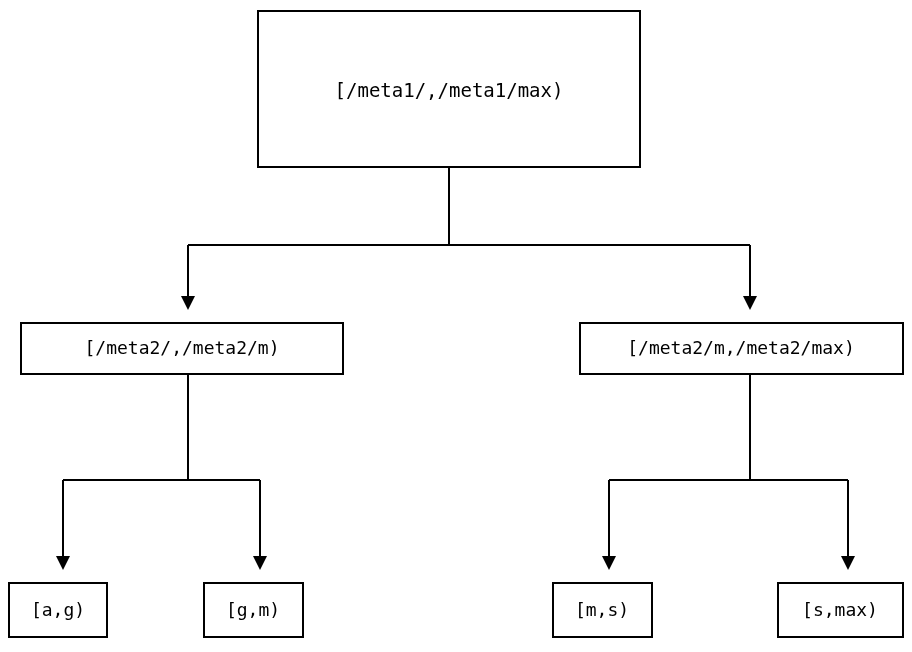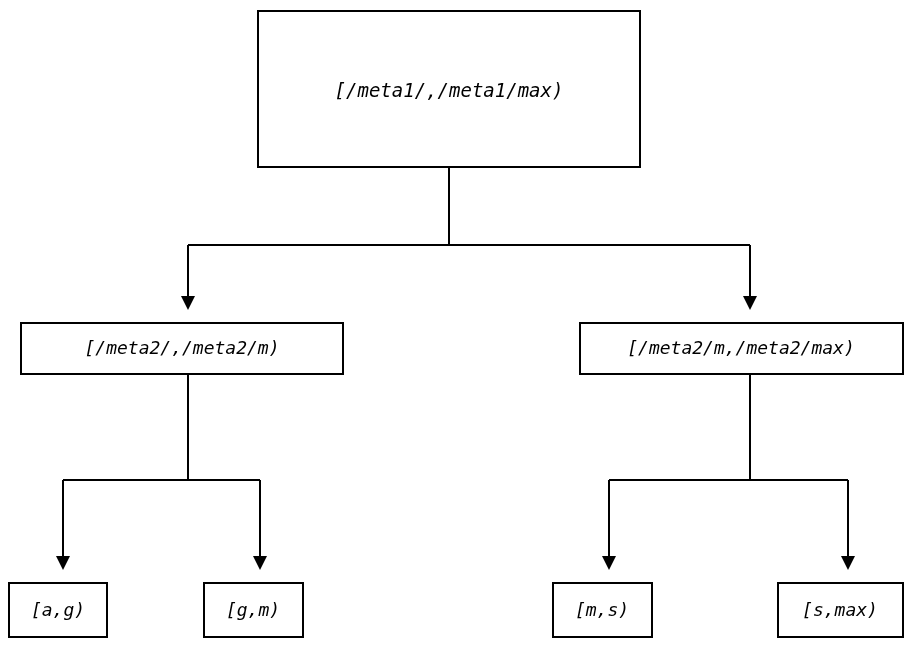--- a/index.html
+++ b/index.html
@@ -12,21 +12,20 @@
     width: 912px;
     height: 652px;
     font-family: "DejaVu Sans Mono", "Liberation Mono", monospace;
     overflow: hidden;
   }
   #diagram-root {
     position: relative;
     width: 912px;
     height: 652px;
     background: #ffffff;
-    font-style: italic;
   }
   svg.tree-canvas {
     position: absolute;
     top: 0;
     left: 0;
     width: 912px;
     height: 652px;
     display: block;
   }
   .node-box {

